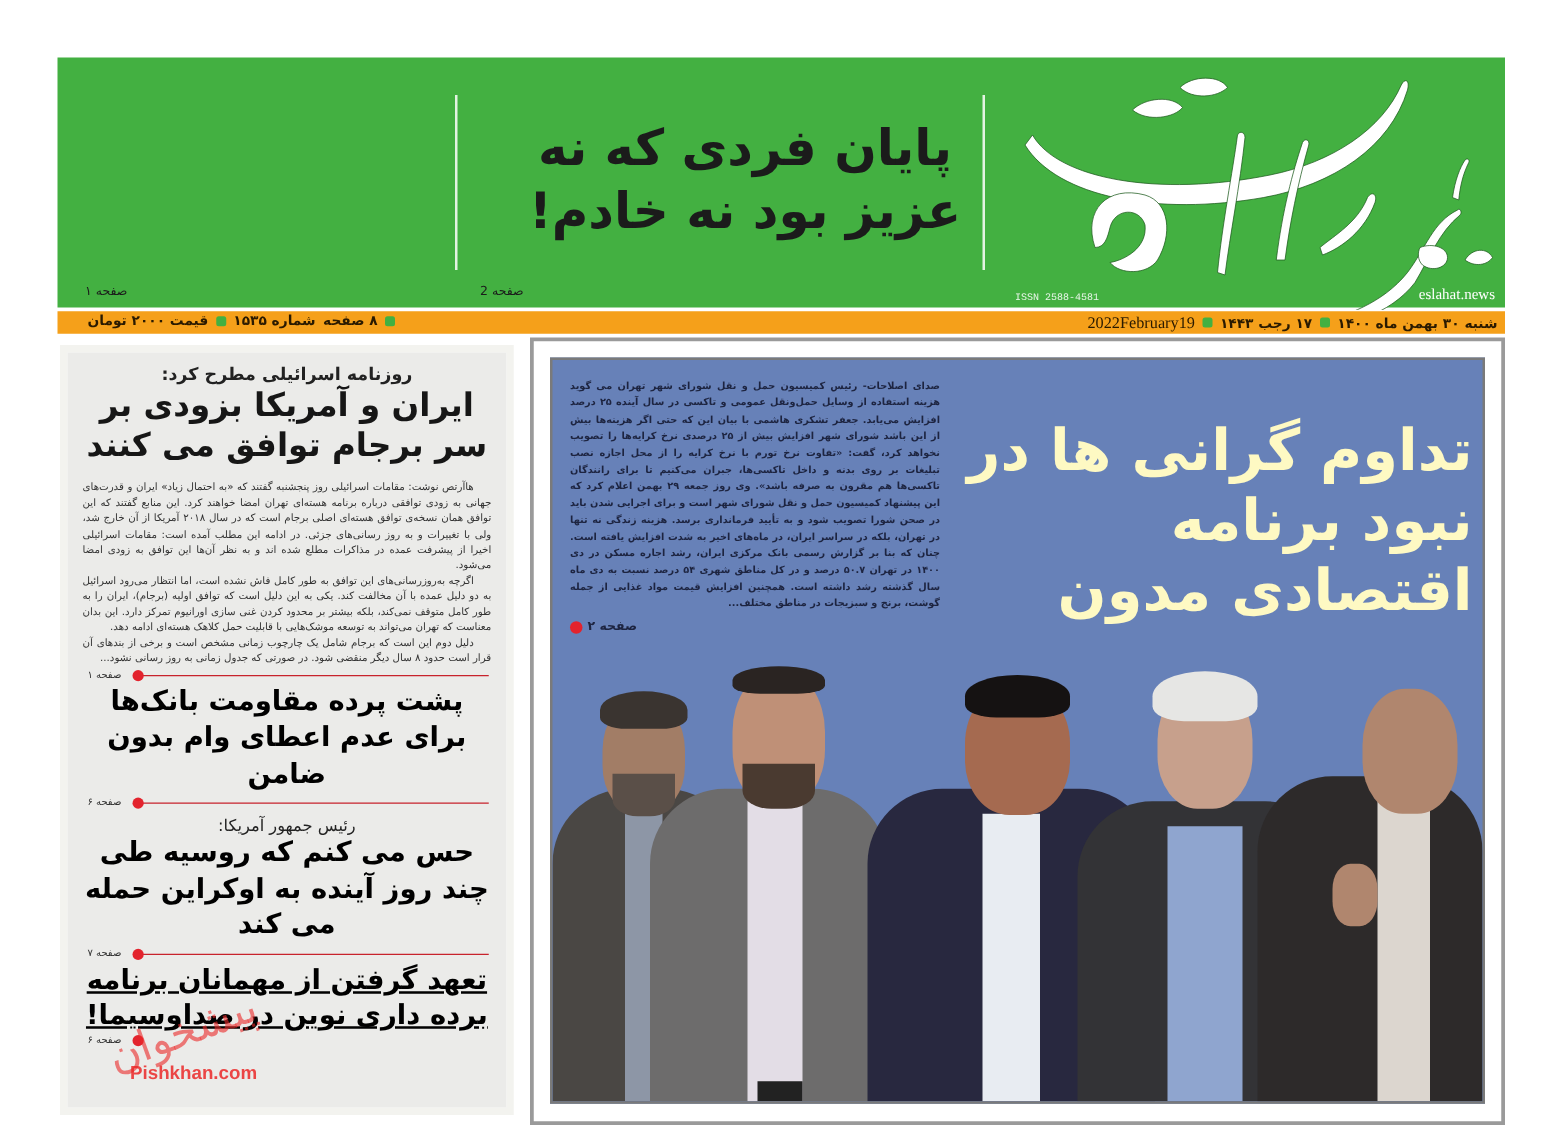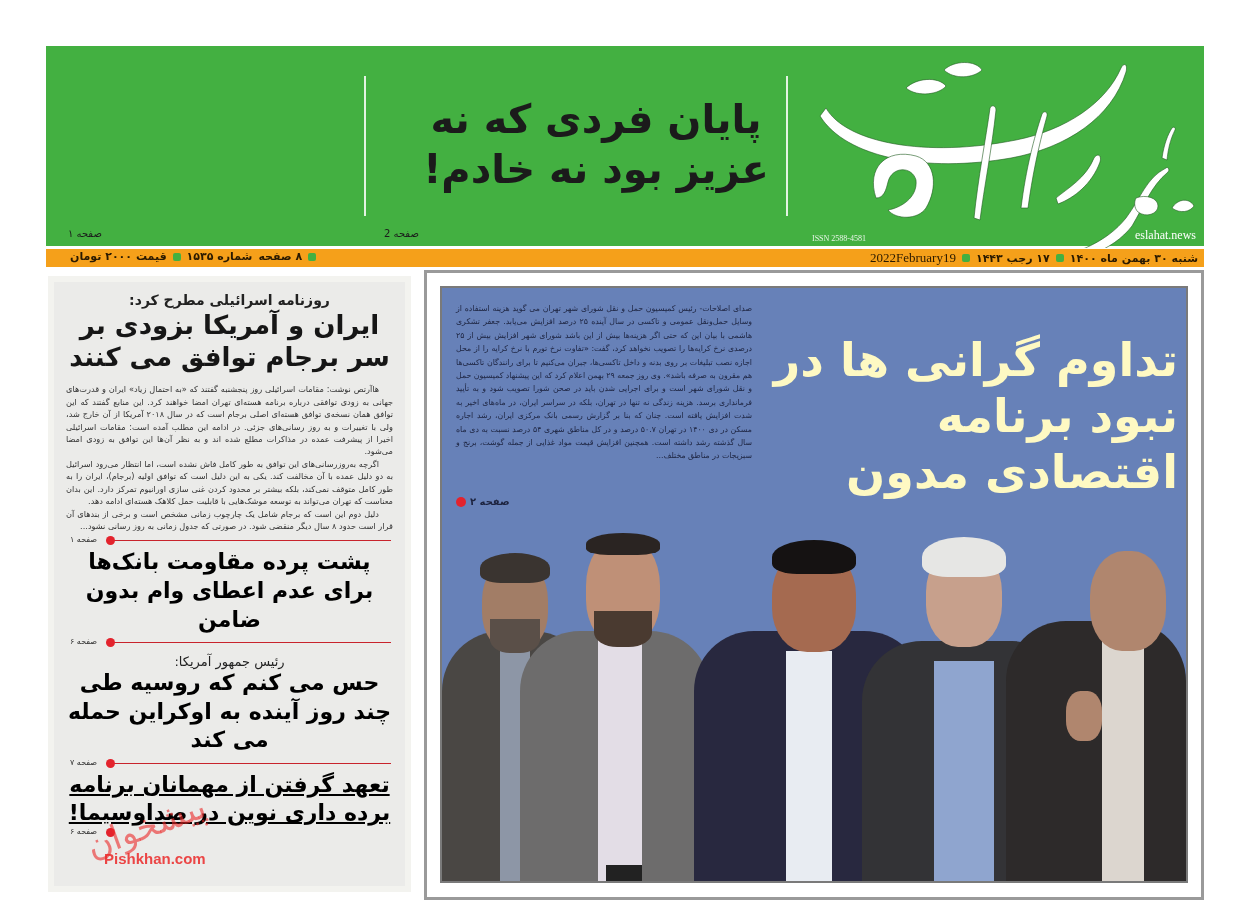--- a/index.html
+++ b/index.html
@@ -10,21 +10,21 @@
 
     
     .masthead { position: absolute; left: 0; top: 0; width: 1158px; height: 200px; background: #43b041; }
     .mast-divider { position: absolute; top: 30px; width: 2px; height: 140px; background: rgba(255,255,255,0.85); }
     .teaser { position: absolute; top: 28px; text-align: center; direction: rtl; font-family: "DejaVu Sans", sans-serif; font-weight: bold; color: #1b1b1b; line-height: 1.25; }
     .teaser-1 { left: 12px; width: 290px; font-size: 35px; }
     .teaser-2 { left: 370px; width: 360px; top: 48px; font-size: 40px; }
     .teaser-page { position: absolute; top: 182px; font-size: 10px; color: #1b1b1b; direction: rtl; }
 
     .logo { position: absolute; left: 760px; top: 2px; width: 395px; height: 200px; }
-    .issn { position: absolute; left: 766px; top: 188px; font-family: Liberation Serif, serif; font-size: 8px; color: #e8f5e8; }
+    .issn { position: absolute; left: 766px; top: 188px; font-family: Liberation Mono, monospace; font-size: 8px; color: #e8f5e8; }
     .site { position: absolute; right: 8px; top: 182px; font-family: "Liberation Serif", serif; font-size: 12px; color: #ffffff; }
 
     
     .infobar { position: absolute; left: 0; top: 203px; width: 1158px; height: 18px; background: #f5a01a; }
     .info-left { position: absolute; left: 24px; top: 1px; font-size: 11px; font-weight: bold; color: #2a1a00; direction: rtl; display: flex; gap: 6px; align-items: center; }
     .info-right { position: absolute; right: 6px; top: 1px; font-size: 11px; font-weight: bold; color: #2a1a00; direction: rtl; display: flex; gap: 6px; align-items: center; }
     .info-en { font-family: "Liberation Serif", serif; font-weight: normal; font-size: 13px; }
     .gdot { display: inline-block; width: 8px; height: 8px; background: #43b041; border-radius: 2px; }
 
     
@@ -42,21 +42,21 @@
     .kicker-sm { text-align: center; font-size: 13px; margin-top: 6px; color: #222; }
 
     .watermark { position: absolute; left: 22px; top: 568px; font-family: "Liberation Sans", sans-serif; font-size: 15px; font-weight: bold; color: rgba(235,40,40,0.85); margin-left: 28px; }
     .watermark-fa { position: absolute; left: 30px; top: 524px; font-size: 34px; color: rgba(235,40,40,0.6); transform: rotate(-20deg); direction: rtl; }
 
     
     .main-frame { position: absolute; left: 378px; top: 224px; width: 780px; height: 630px; border: 3px solid #9a9a9a; background: #ffffff; }
     .main-panel { position: absolute; left: 13px; top: 13px; right: 13px; bottom: 14px; background: #6781b8; border: 2px solid #7a7a7a; overflow: hidden; }
     .main-kicker { position: absolute; right: 10px; top: 10px; font-size: 21px; font-weight: bold; color: #1a1a1a; direction: rtl; }
     .main-headline { position: absolute; right: 8px; top: 44px; width: 420px; text-align: right; font-size: 46px; font-weight: bold; line-height: 1.22; color: #fef9c3; direction: rtl; letter-spacing: -1px; }
-    .main-body { position: absolute; left: 14px; top: 14px; width: 296px; font-size: 7.8px; line-height: 13.4px; text-align: justify; color: #1d2440; direction: rtl; }
+    .main-body { position: absolute; left: 14px; top: 14px; width: 296px; font-size: 7.8px; line-height: 13.4px; text-align: justify; color: #1d2440; direction: rtl; font-weight: bold; }
     .main-pg { position: absolute; left: 14px; top: 208px; display: flex; align-items: center; gap: 4px; direction: rtl; font-size: 10px; font-weight: bold; color: #1d2440; }
     .main-pg .dot { width: 10px; height: 10px; border-radius: 50%; background: #e3232d; }
 
     
     .photo { position: absolute; left: 0; right: 0; bottom: 0; height: 365px; }
     .person { position: absolute; bottom: 0; }
     .head { position: absolute; border-radius: 45% 45% 42% 42%; }
     .hair { position: absolute; border-radius: 50% 50% 30% 30%; }
     .suit { position: absolute; bottom: 0; border-radius: 60px 60px 0 0; }
     .shirt { position: absolute; bottom: 0; }

